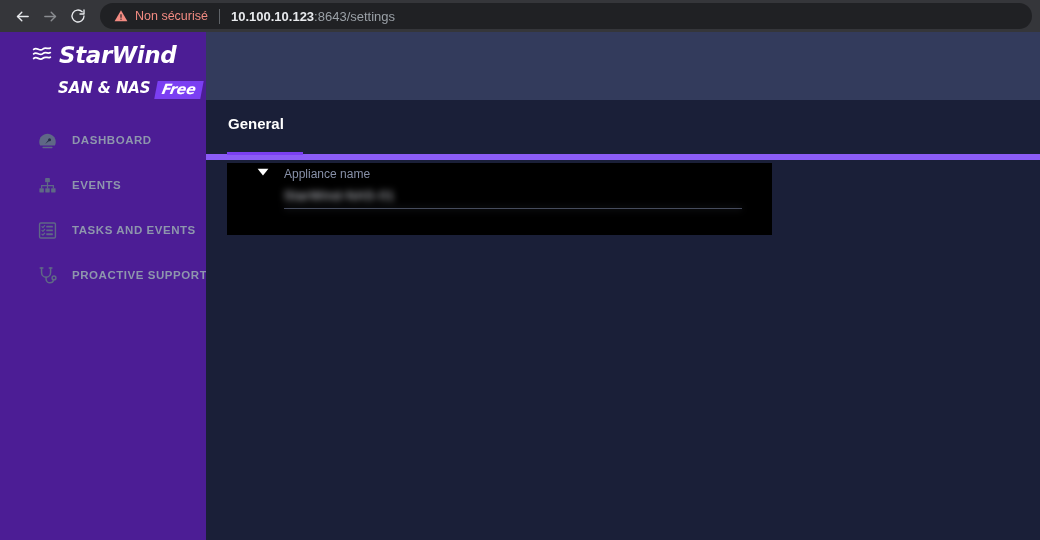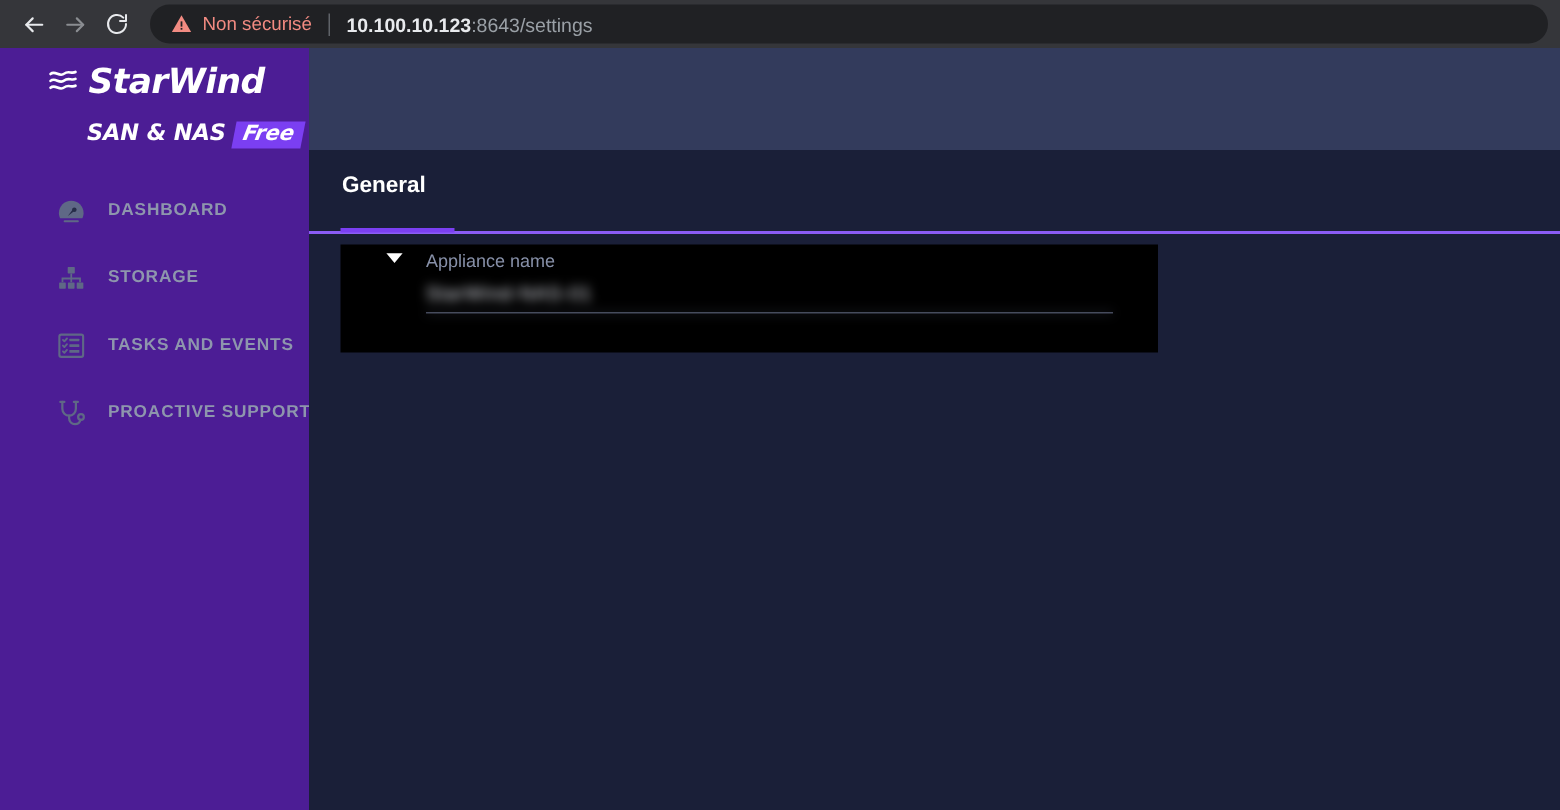--- a/index.html
+++ b/index.html
@@ -182,21 +182,21 @@
   .content {
     position: absolute;
     left: 0; top: 68px;
     width: 834px;
     height: 440px;
     background: #1a1f38;
   }
   .tabbar {
     position: relative;
     height: 54px;
-    border-bottom: 2px solid #8b5cf6;
+    border-bottom: 6px solid #8b5cf6;
   }
   .tab {
     position: absolute;
     left: 22px;
     top: 15px;
     color: #ffffff;
     font-size: 15px;
     font-weight: bold;
     cursor: pointer;
   }
@@ -352,21 +352,21 @@
         <div class="nav-item">
           <span class="nav-icon">
             <svg width="19" height="19" viewBox="0 0 24 24" fill="#5f6886" stroke="#5f6886" stroke-width="1.5">
               <rect x="9" y="2.5" width="6" height="5.4" rx="0.6" stroke="none"></rect>
               <rect x="1.8" y="15.5" width="5.6" height="5.4" rx="0.6" stroke="none"></rect>
               <rect x="9.2" y="15.5" width="5.6" height="5.4" rx="0.6" stroke="none"></rect>
               <rect x="16.6" y="15.5" width="5.6" height="5.4" rx="0.6" stroke="none"></rect>
               <path d="M12 8 L12 12.2 M4.6 15.4 L4.6 12.2 L19.4 12.2 L19.4 15.4 M12 12.2 L12 15.4" fill="none"></path>
             </svg>
           </span>
-          <span class="nav-label">STORAGE</span>
+          <span class="nav-label">EVENTS</span>
         </div>
 
         <div class="nav-item">
           <span class="nav-icon">
             <svg width="19" height="19" viewBox="0 0 24 24" fill="#5f6886">
               <rect x="2" y="2.6" width="20" height="18.8" rx="1.6" fill="none" stroke="#5f6886" stroke-width="1.8"></rect>
               <rect x="10.4" y="6" width="8.4" height="2.3" rx="0.5"></rect>
               <rect x="10.4" y="10.8" width="8.4" height="2.3" rx="0.5"></rect>
               <rect x="10.4" y="15.6" width="8.4" height="2.3" rx="0.5"></rect>
               <path d="M5 7.1 L6.2 8.3 L8.4 5.9" fill="none" stroke="#5f6886" stroke-width="1.6" stroke-linecap="round" stroke-linejoin="round"></path>

